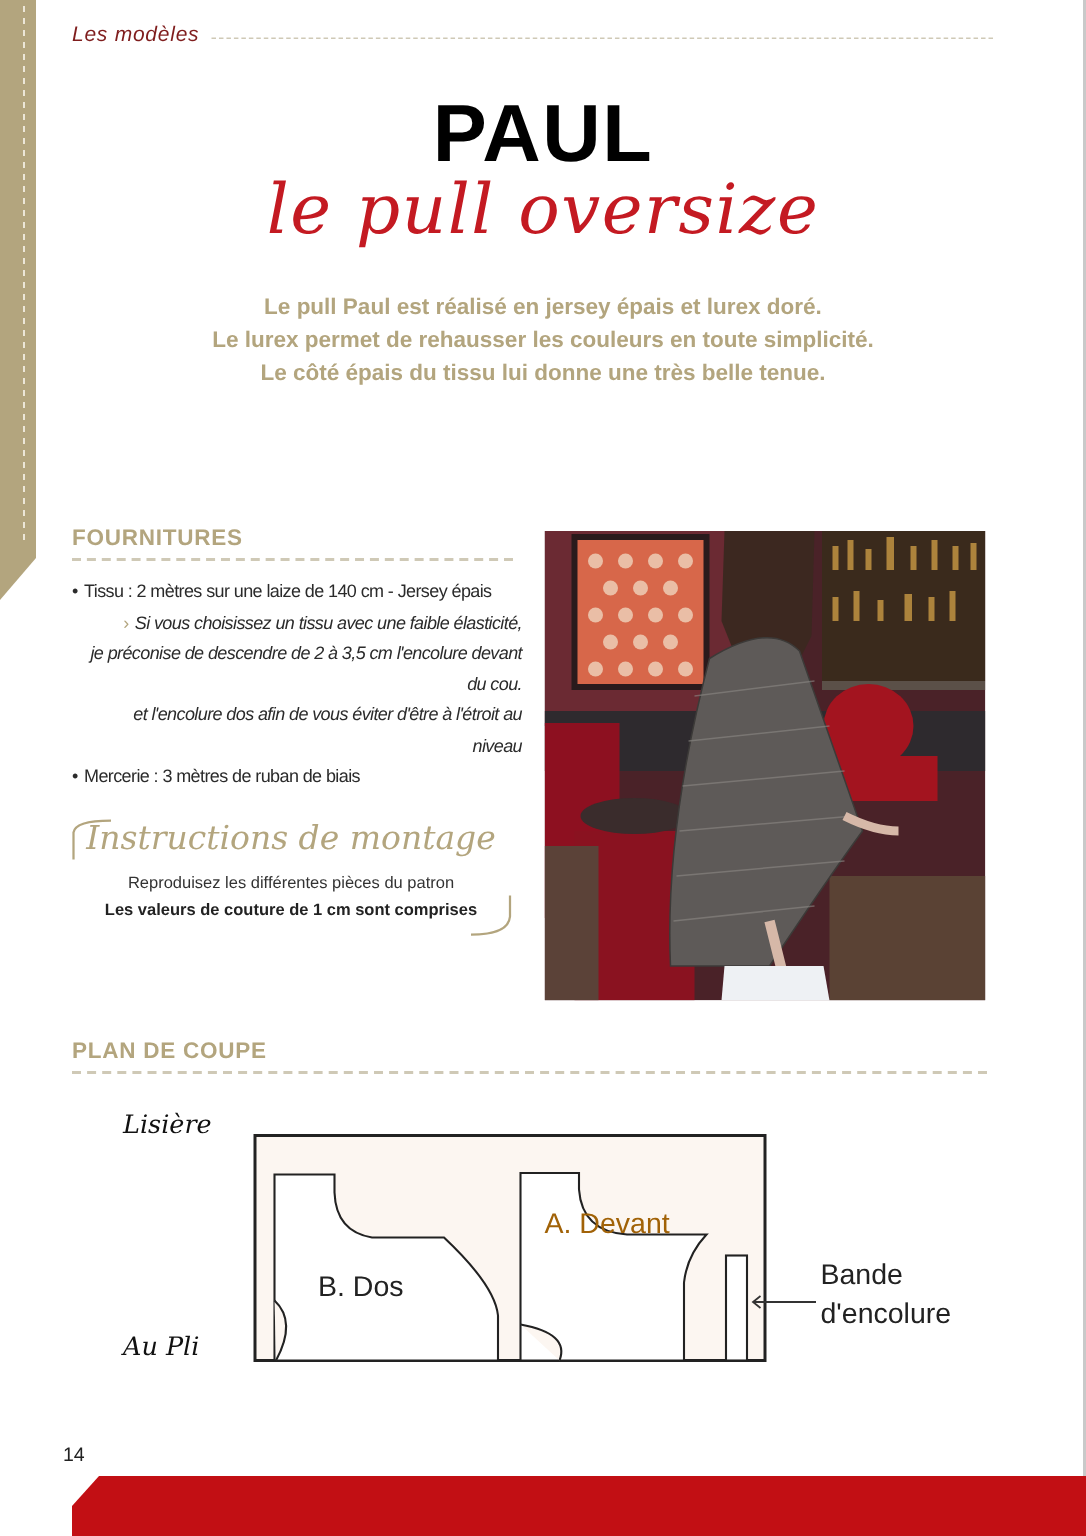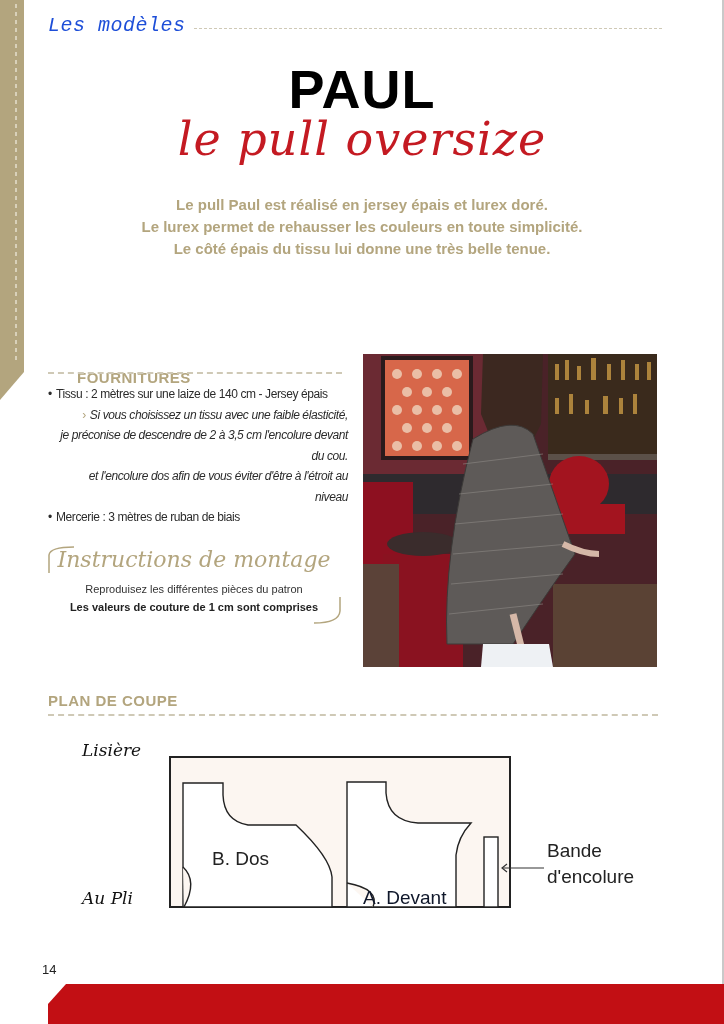--- a/index.html
+++ b/index.html
@@ -11,22 +11,22 @@
   .right-edge { position: absolute; right: 0; top: 0; width: 2px; height: 1024px; background: #c9c9c9; }
   .left-strip { position: absolute; left: 0; top: 0; width: 24px; height: 400px; }
   .section-rule {
     border-bottom: 2px dashed #cfc9b6; height: 0;
   }
   .header-row {
     position: absolute; left: 48px; top: 14px; width: 614px;
     display: flex; align-items: center;
   }
   .header-label {
-    font-family: Liberation Mono, monospace; font-style: italic; font-size: 20px;
-    color: #1d4ed8; letter-spacing: 0.5px; margin-right: 8px; white-space: nowrap;
+    font-family: Liberation Sans, sans-serif; font-style: italic; font-size: 14px;
+    color: #7f1d1d; letter-spacing: 0.5px; margin-right: 8px; white-space: nowrap;
   }
   .header-row .section-rule { flex: 1; margin-top: 6px; border-bottom-width: 1.5px; }
 
   .title {
     position: absolute; left: 0; width: 724px; top: 58px; text-align: center;
     font-family: "Liberation Sans", sans-serif; font-weight: bold; font-size: 54px;
     color: #000000; letter-spacing: 1px;
   }
   .subtitle {
     position: absolute; left: 0; width: 724px; top: 112px; text-align: center;
@@ -100,21 +100,21 @@
 
 <div class="title">PAUL</div>
 <div class="subtitle">le pull oversize</div>
 
 <div class="intro">
   <div>Le pull Paul est réalisé en jersey épais et lurex doré.</div>
   <div>Le lurex permet de rehausser les couleurs en toute simplicité.</div>
   <div>Le côté épais du tissu lui donne une très belle tenue.</div>
 </div>
 
-<div class="sec-head" style="top:369px;margin-left:29px;">FOURNITURES</div>
+<div class="sec-head" style="top:350px;">FOURNITURES</div>
 <div class="sec-rule section-rule" style="top:372px; width:294px;"></div>
 
 <div class="supplies">
   <div class="item">
     <span class="bullet">•</span>
     <span>Tissu : 2 mètres sur une laize de 140 cm - Jersey épais</span>
   </div>
   <div class="note">
     <div><span class="arrow">›</span><span>Si vous choisissez un tissu avec une faible élasticité,</span></div>
     <div>je préconise de descendre de 2 à 3,5 cm l'encolure devant</div>
@@ -218,21 +218,21 @@
   <path d="M15,152 L15,28 L55,28 L55,40 Q56,66 80,70 L128,70 Q162,102 164,122 L164,152 Z" fill="#ffffff" stroke="#222" stroke-width="1.4"></path>
   <path d="M15,112 Q30,126 16,152" fill="#fcf6f1" stroke="#222" stroke-width="1.4"></path>
 
   <path d="M179,152 L179,27 L218,27 L218,38 Q220,66 250,68 L303,68 Q290,82 288,100 L288,152 Z" fill="#ffffff" stroke="#222" stroke-width="1.4"></path>
   <path d="M179,128 Q212,134 205,152" fill="#fcf6f1" stroke="#222" stroke-width="1.4"></path>
 
   <rect x="316" y="82" width="14" height="70" fill="#ffffff" stroke="#222" stroke-width="1.4"></rect>
 </svg>
 
 <div style="position:absolute; left:212px; top:848px; font-size:19px; color:#222;">B. Dos</div>
-<div style="position:absolute; left:363px; top:887px; font-size:19px; color:#0f172a;">A. Devant</div>
+<div style="position:absolute; left:363px; top:806px; font-size:19px; color:#a16207;">A. Devant</div>
 
 <svg style="position:absolute; left:500px; top:862px;" width="44" height="12" viewBox="0 0 44 12">
   <line x1="2" y1="6" x2="44" y2="6" stroke="#333" stroke-width="1.2"></line>
   <polyline points="7,2 2,6 7,10" fill="none" stroke="#333" stroke-width="1.2"></polyline>
 </svg>
 <div class="bande-label">
   <div>Bande</div>
   <div>d'encolure</div>
 </div>
 

